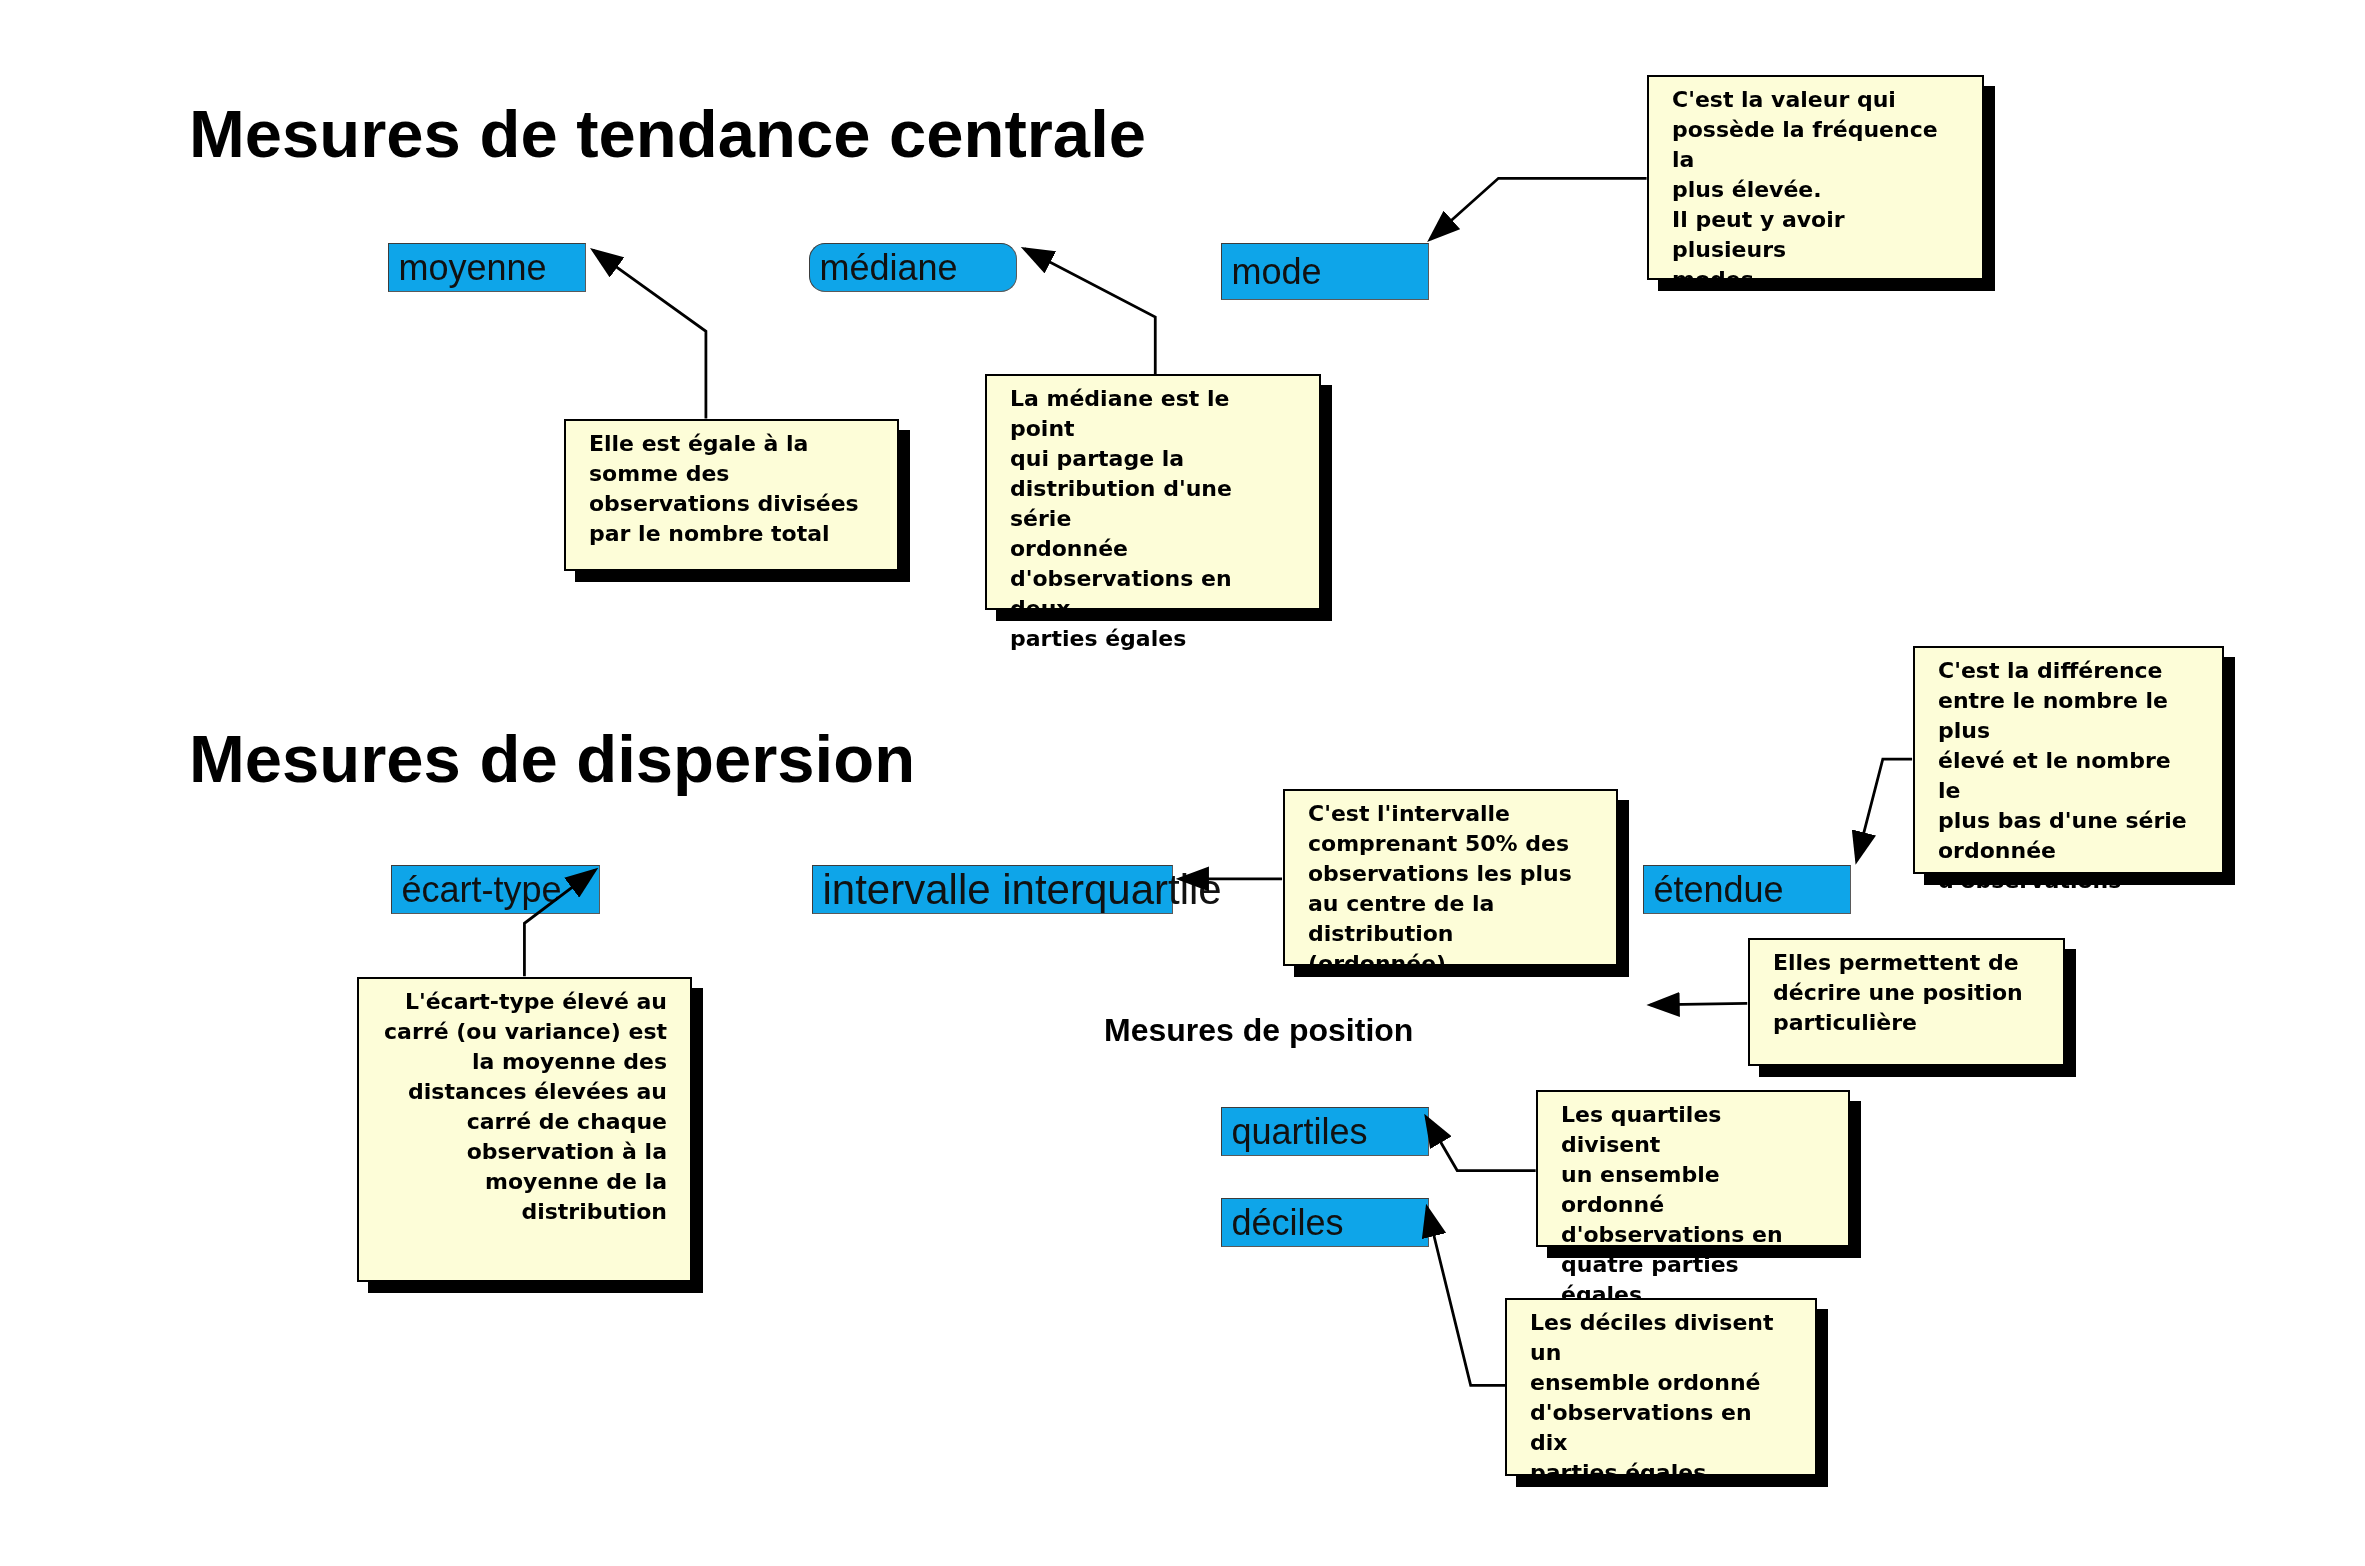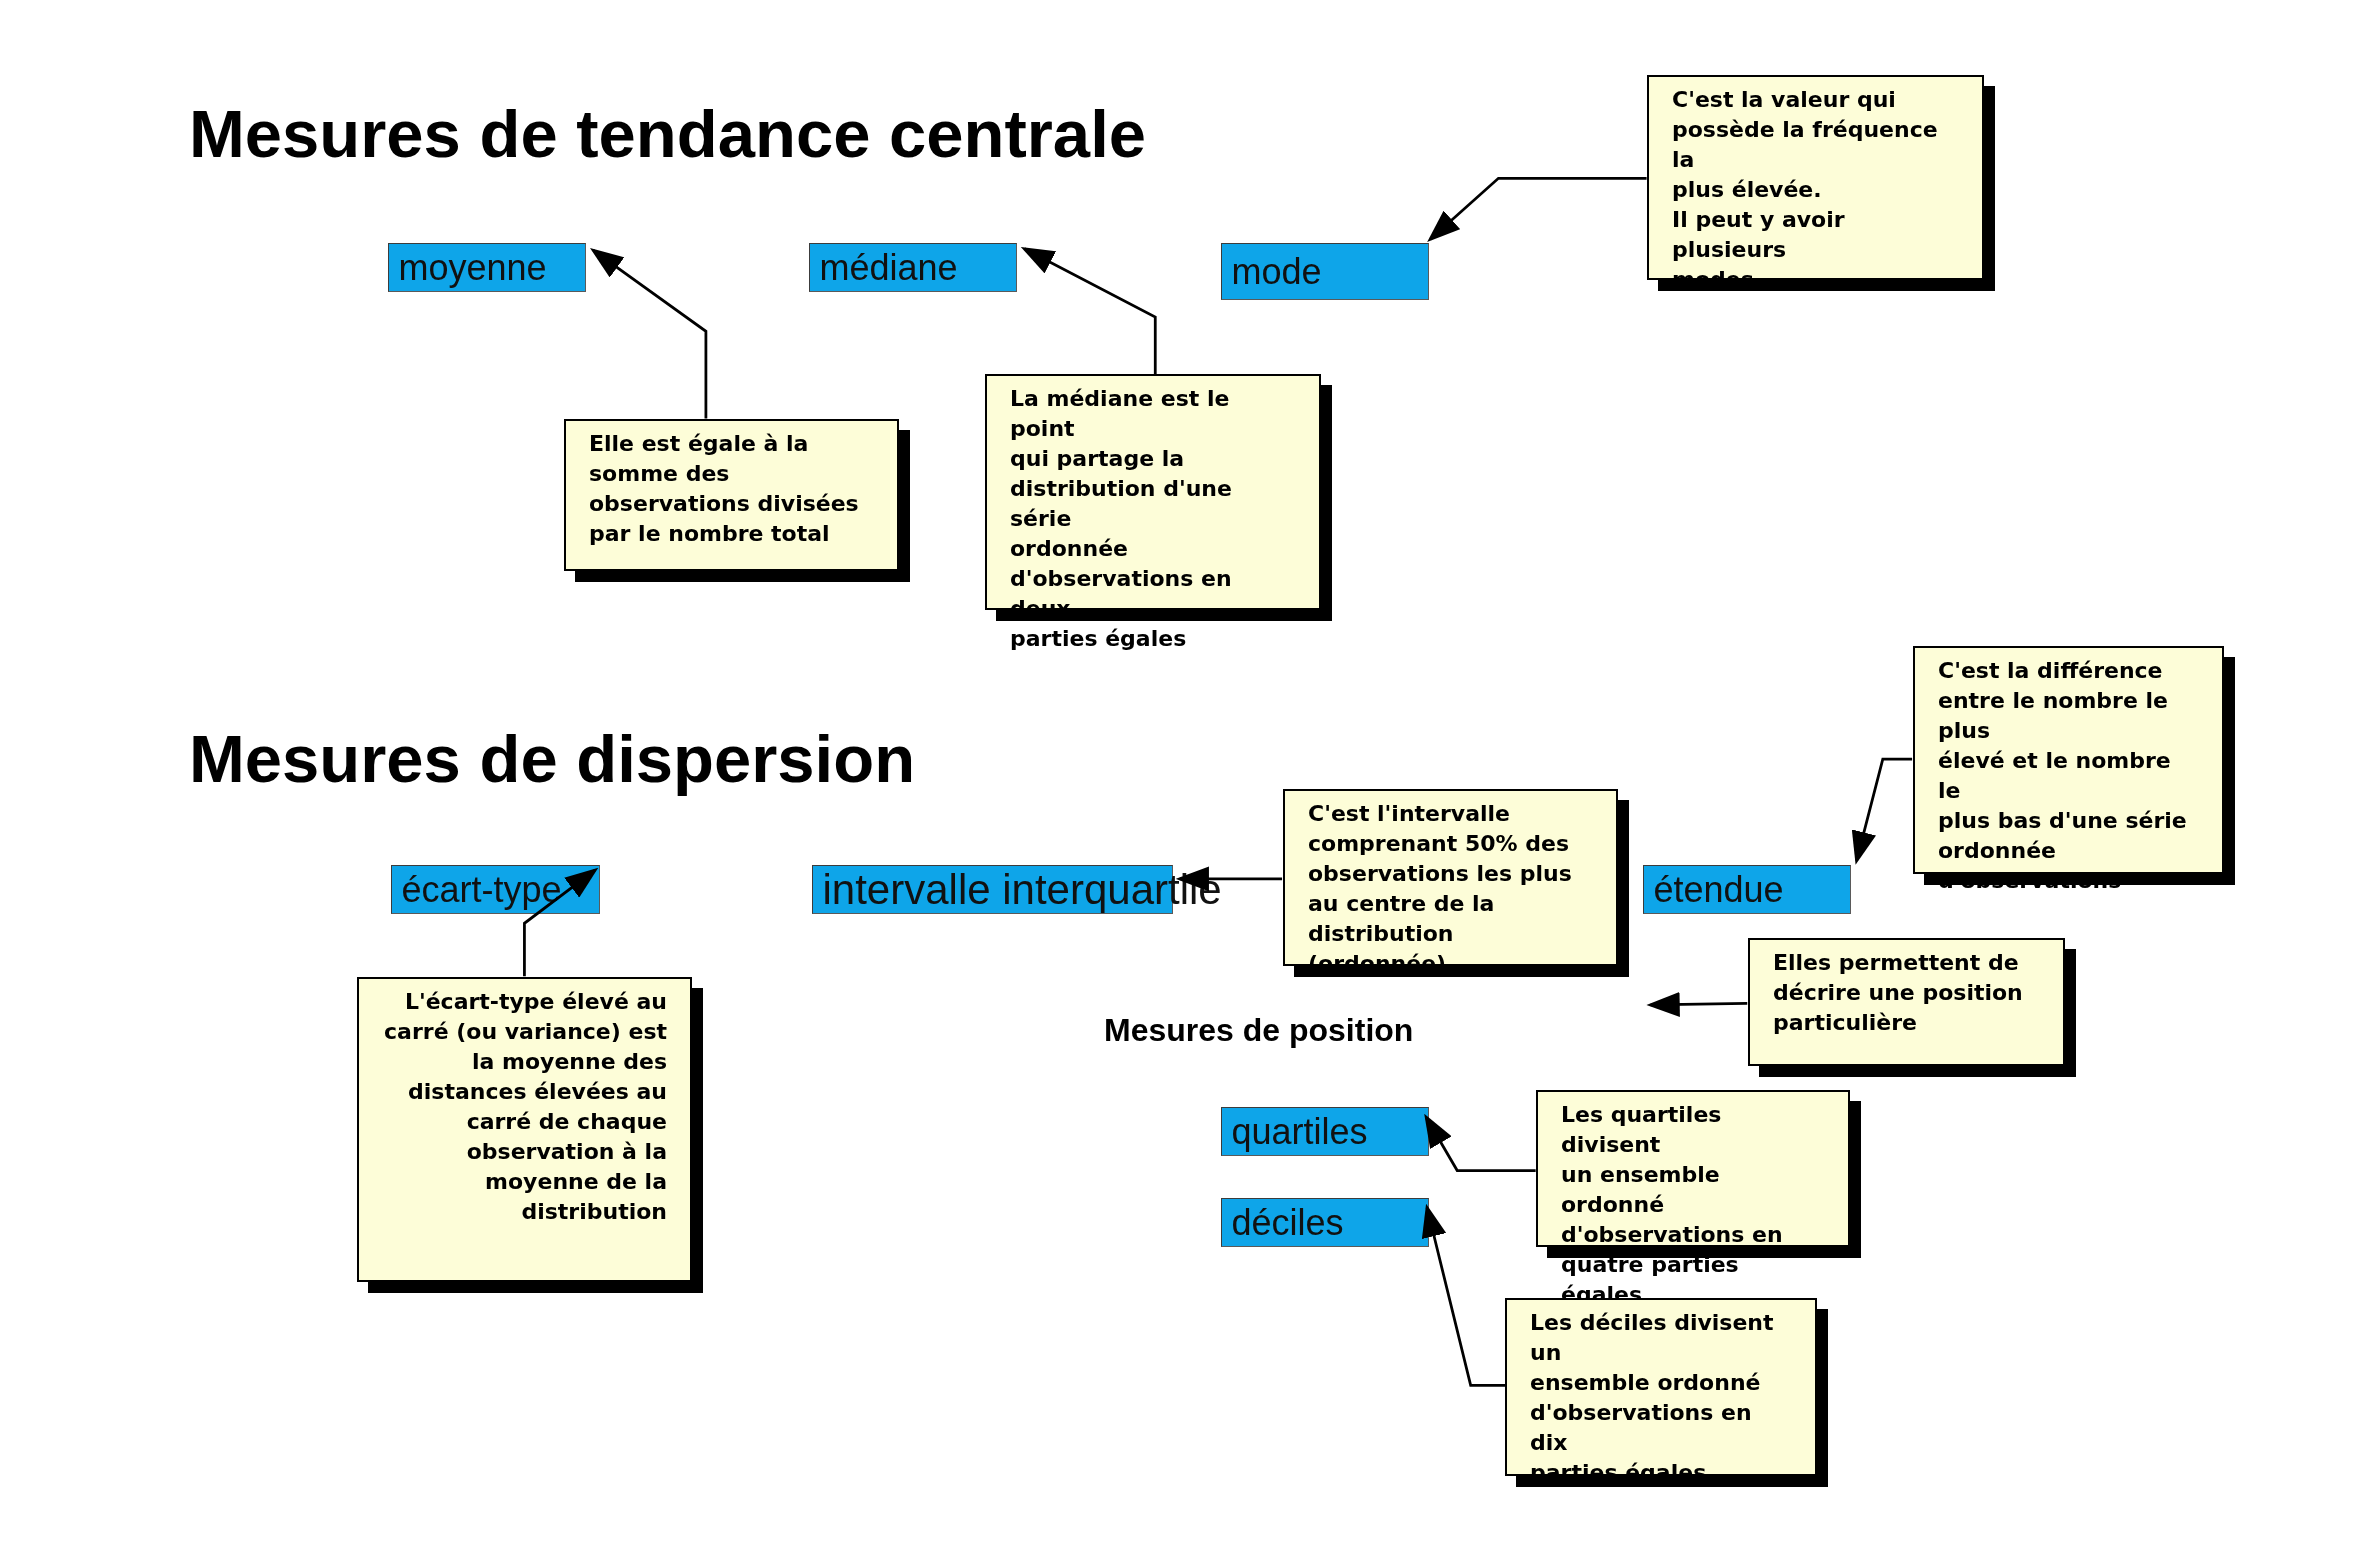--- a/index.html
+++ b/index.html
@@ -73,21 +73,21 @@
 </head>
 <body>
 
 <div id="canvas" style="background: rgb(255, 255, 255);">
 
   <div class="heading h-big" style="left:189px; top:95px;">Mesures de tendance centrale</div>
   <div class="heading h-big" style="left:189px; top:720px;">Mesures de dispersion</div>
   <div class="heading h-mid" style="left:1104px; top:1012px;">Mesures de position</div>
 
   <div class="labelbox" style="left:388px; top:243px; width:198px; height:49px;">moyenne</div>
-  <div class="labelbox" style="left:809px; top:243px; width:208px; height:49px;">médiane</div>
+  <div class="labelbox" style="left:809px; top:243px; width:208px; height:49px;border-radius:16px;">médiane</div>
   <div class="labelbox" style="left:1221px; top:243px; width:208px; height:57px;">mode</div>
   <div class="labelbox" style="left:391px; top:865px; width:209px; height:49px;">écart-type</div>
   <div class="labelbox small-text" style="left:812px; top:865px; width:361px; height:49px;">intervalle interquartile</div>
   <div class="labelbox" style="left:1643px; top:865px; width:208px; height:49px;">étendue</div>
   <div class="labelbox" style="left:1221px; top:1107px; width:208px; height:49px;">quartiles</div>
   <div class="labelbox" style="left:1221px; top:1198px; width:208px; height:49px;">déciles</div>
 
   <div class="note" style="left:1647px; top:75px; width:337px; height:205px;">C'est la valeur qui
 possède la fréquence la
 plus élevée.

